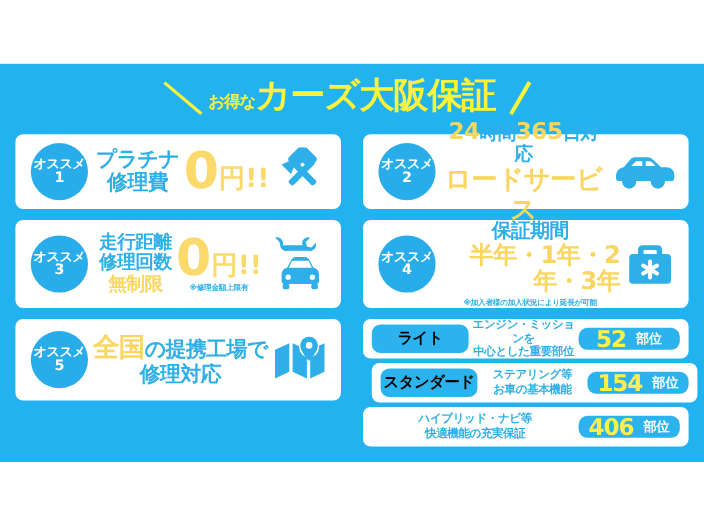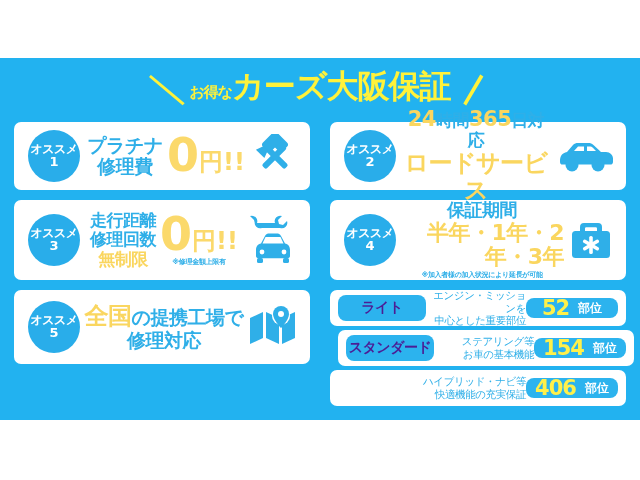--- a/index.html
+++ b/index.html
@@ -56,29 +56,29 @@
   .zero{font-size:46px;font-weight:bold;color:#FBD96B;line-height:0.95;}
   .yen{font-size:24px;font-weight:bold;color:#FBD96B;}
   .note{font-size:7px;color:#2FAFE8;font-weight:bold;letter-spacing:-0.3px;}
 
   
   .plan-card{
     position:absolute;background:#fff;border-radius:7px;
     display:flex;align-items:center;padding:0 8px;box-sizing:border-box;
   }
   .pill{
-    background:#2CB3EE;border-radius:8px;color:#4c1d95;font-weight:bold;
+    background:#2CB3EE;border-radius:8px;color:#000000;font-weight:bold;
     display:flex;align-items:center;justify-content:center;
     flex:0 0 auto;
   }
   .pill-name{width:88px;height:26px;font-size:14px;letter-spacing:-0.5px;}
   .pill-count{width:92px;height:20px;color:#fff;font-size:12px;gap:9px;}
   .pill-count .num{color:#FFF04A;font-size:21px;font-weight:bold;letter-spacing:-1px;}
   .plan-desc{
-    flex:1 1 auto;text-align:right;color:#2FAFE8;font-weight:normal;
+    flex:1 1 auto;text-align:center;color:#2FAFE8;font-weight:bold;
     font-size:10.5px;line-height:1.22;letter-spacing:-0.4px;
   }
   svg{display:block;}
 </style>
 </head>
 <body>
 
 <div class="canvas">
 
   <div class="band"></div>

